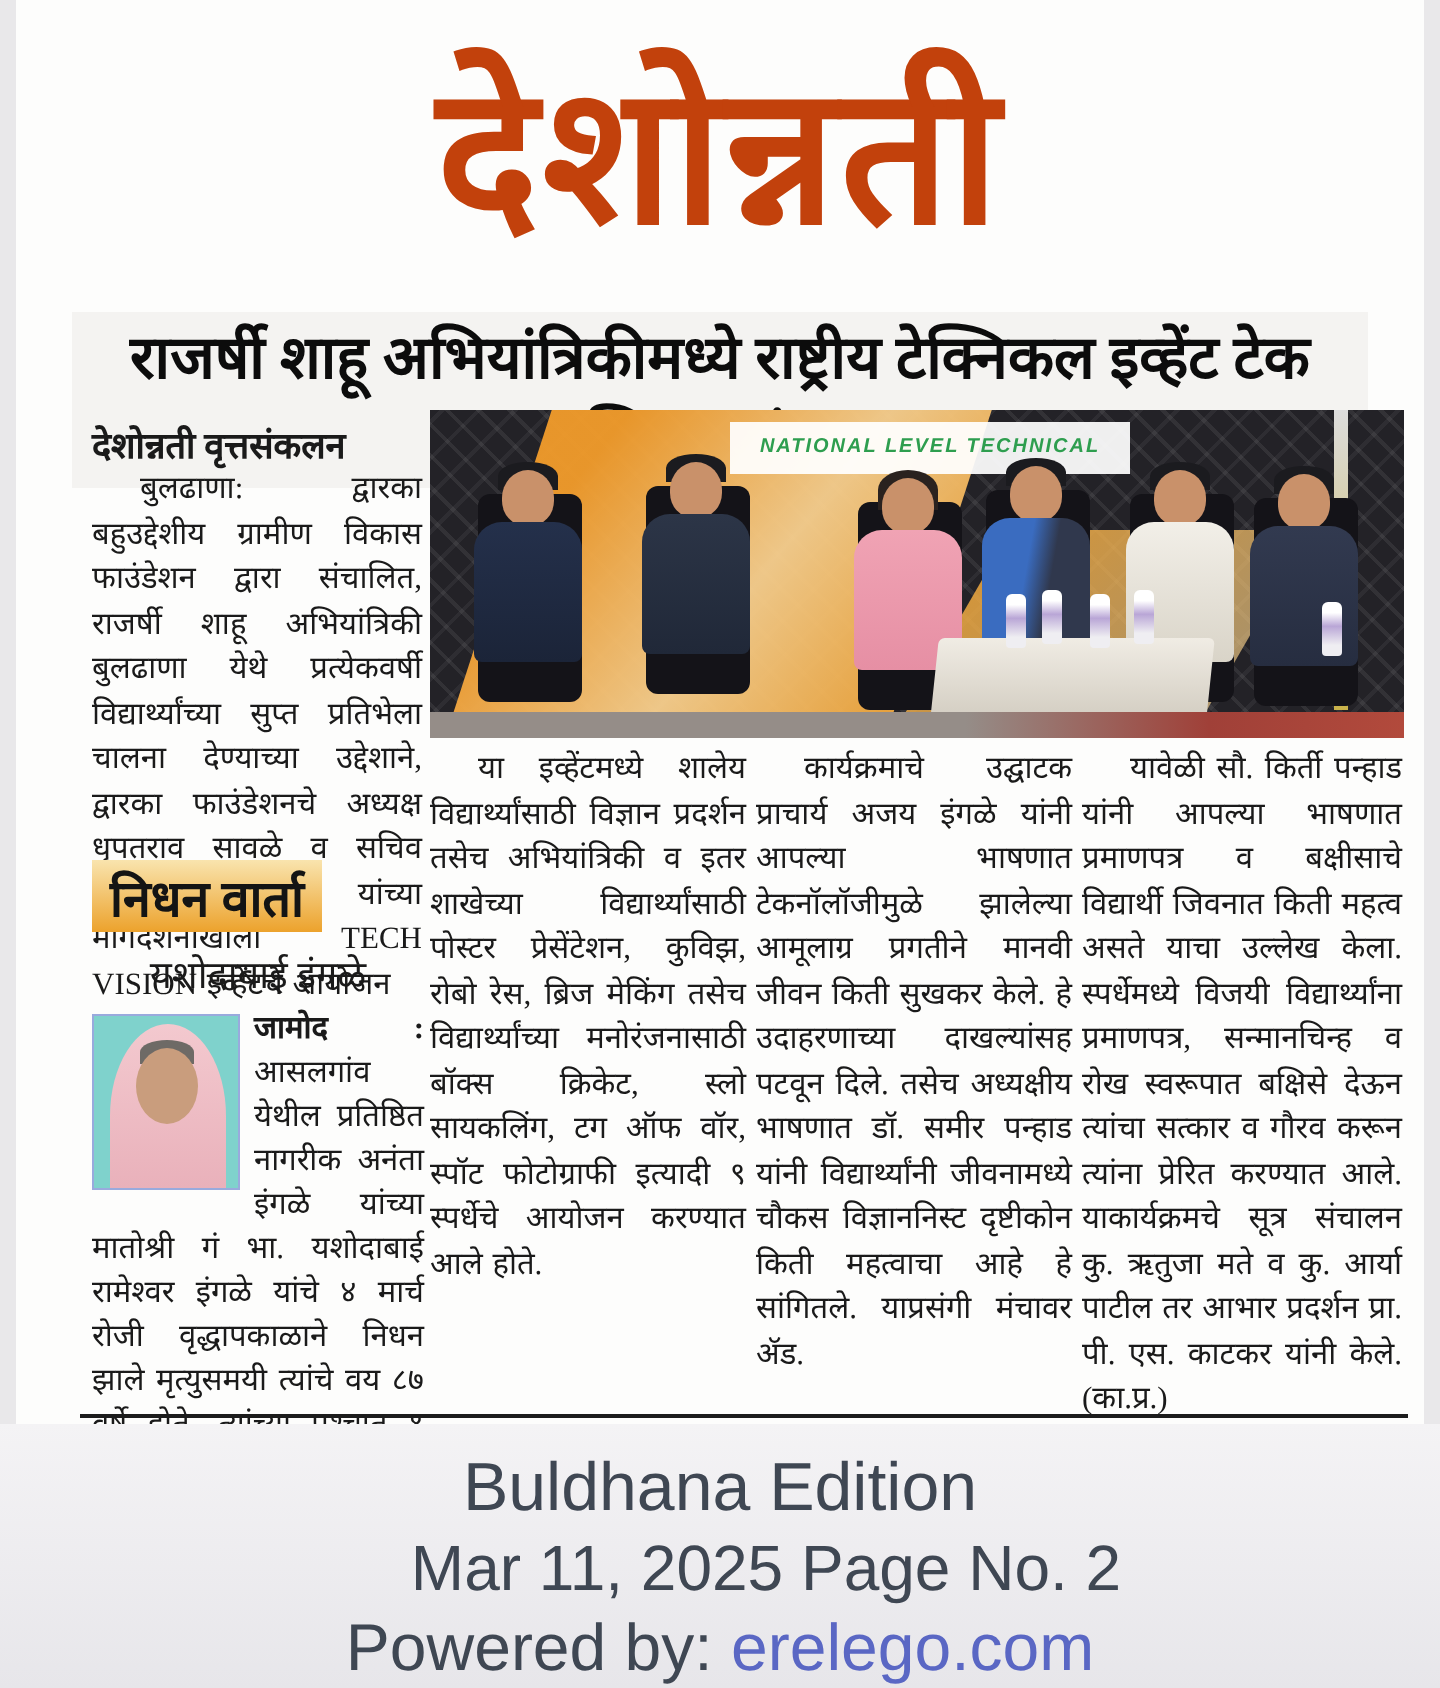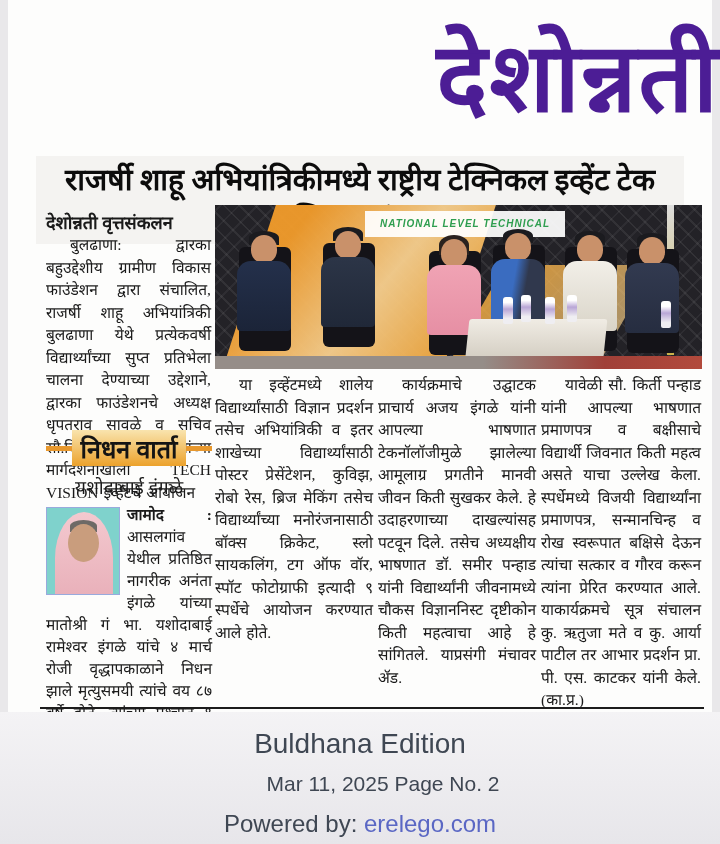--- a/index.html
+++ b/index.html
@@ -40,50 +40,50 @@
   .table{position:absolute;left:252px;top:114px;width:138px;height:46px;background:linear-gradient(#f0ece4,#cfc9bd);
          border-radius:3px;transform:skewX(-6deg);}
   .bottle{position:absolute;width:10px;height:27px;background:linear-gradient(#fff 20%,#b9a6d6 45%,#efeef2 80%);
           border-radius:3px 3px 2px 2px;}
   .floor{position:absolute;left:0;bottom:0;width:487px;height:13px;
          background:linear-gradient(90deg,#958d88 55%,#a04038 80%,#b24a3c);}
   .pole{position:absolute;right:28px;top:0;width:7px;height:150px;background:linear-gradient(#ddd,#c9b24a);}
 
   
   .obit{position:absolute;left:46px;top:430px;width:166px;}
-  .obit-bannerrow{display:flex;align-items:center;}
+  .obit-bannerrow{display:flex;align-items:flex-start;flex-direction:column;}
   .dash{height:5px;background:#e8982d;flex:1;}
   .obit-banner{background:linear-gradient(#f9e4ae,#eca22c);padding:1px 9px;font-size:25px;
                font-weight:bold;color:#141414;white-space:nowrap;}
   .obit-name{text-align:center;font-weight:normal;font-size:19px;margin:8px 0 4px 0;}
   .obit-body{text-align:justify;font-size:15.5px;line-height:22px;}
   .obit-photo{float:left;width:72px;height:86px;background:#7fd2cc;margin:3px 7px 2px 0;
               position:relative;overflow:hidden;border:1px solid #9ad;}
   .scarf{position:absolute;left:8px;top:4px;width:58px;height:92px;border-radius:50% 50% 0 0;
          background:linear-gradient(#f3c9cf,#e8aeb8);}
   .oface{position:absolute;left:21px;top:16px;width:31px;height:38px;border-radius:50%;background:#c99d7d;}
   .ohair{position:absolute;left:23px;top:12px;width:27px;height:12px;border-radius:50% 50% 0 0;background:#6e6a66;}
 
   .bottomrule{position:absolute;left:40px;top:707px;width:664px;height:2px;background:#1c1c1c;}
 
   .footer{position:absolute;left:0;top:712px;width:720px;height:132px;
           background:linear-gradient(#f4f3f5,#e7e6ea);text-align:center;
           font-family:"Liberation Sans",sans-serif;color:#3f4753;}
-  .footer .l1{padding-top:12px;font-size:28px;line-height:40px;}
-  .footer .l2{font-size:21px;line-height:40px;padding-left:46px;}
-  .footer .l3{font-size:24px;line-height:40px;}
+  .footer .l1{padding-top:12px;font-size:34px;line-height:40px;}
+  .footer .l2{font-size:32px;line-height:40px;padding-left:46px;}
+  .footer .l3{font-size:33px;line-height:40px;}
   .footer a{color:#5a67c4;text-decoration:none;cursor:pointer;}
 </style>
 </head>
 <body>
 
 <div id="canvas">
   <div class="sheet"></div>
 
-  <div class="masthead" style="color:#4c1d95;text-align:right;">देशोन्नती</div>
+  <div class="masthead" style="color:#c2410c;">देशोन्नती</div>
 
   <div class="headlinebar">राजर्षी शाहू अभियांत्रिकीमध्ये राष्ट्रीय टेक्निकल इव्हेंट टेक व्हिजन संपन्न</div>
 
   <div class="byline">देशोन्नती वृत्तसंकलन</div>
 
   <div class="photo">
     <div class="pattern"></div>
     <div class="swoosh"></div>
     <div class="swoosh2"></div>
     <div class="bannerstrip">NATIONAL LEVEL TECHNICAL EVENT</div>

